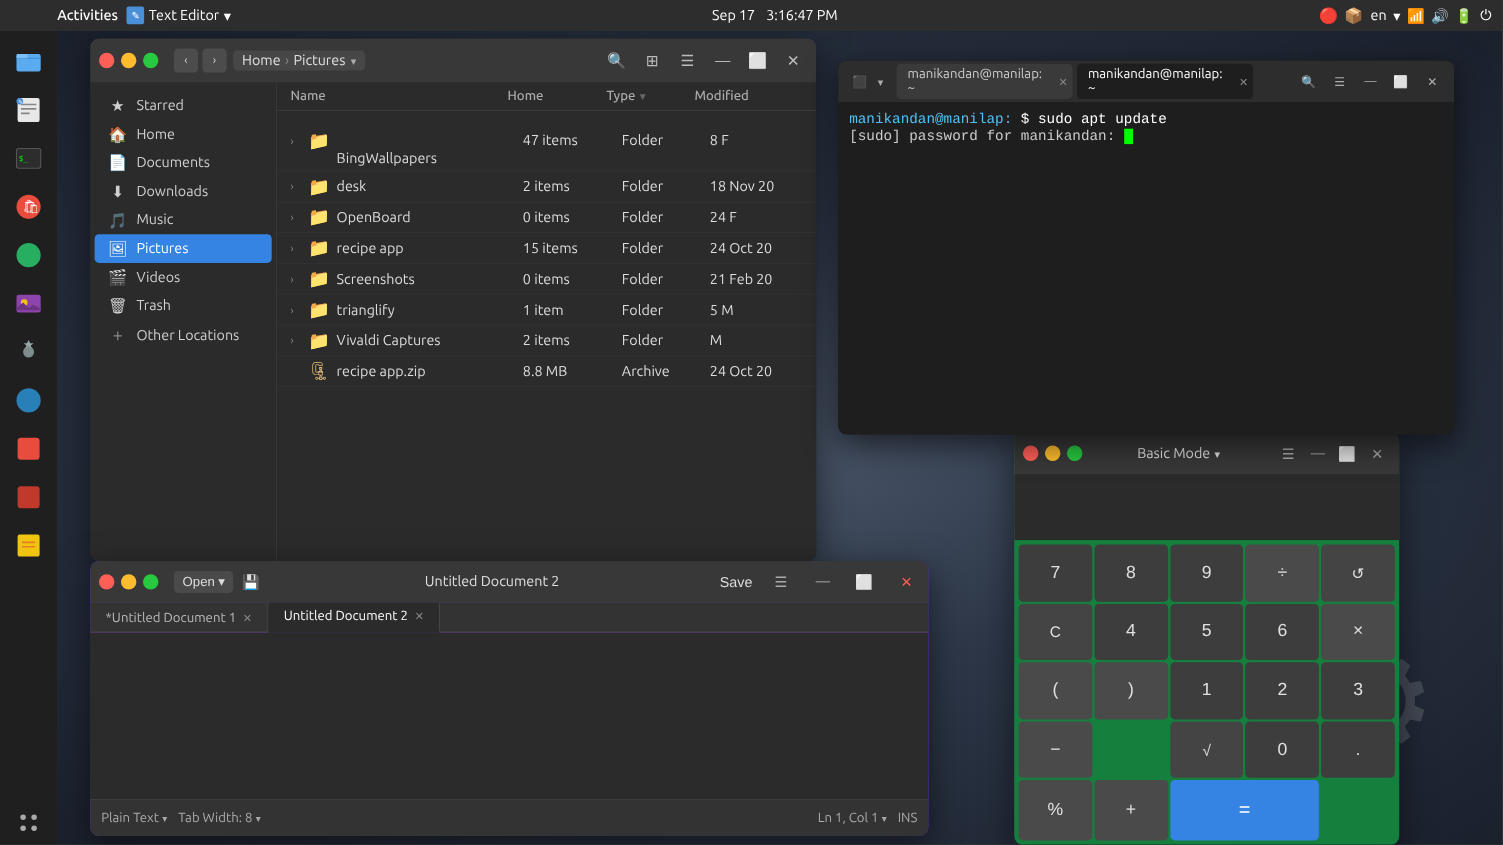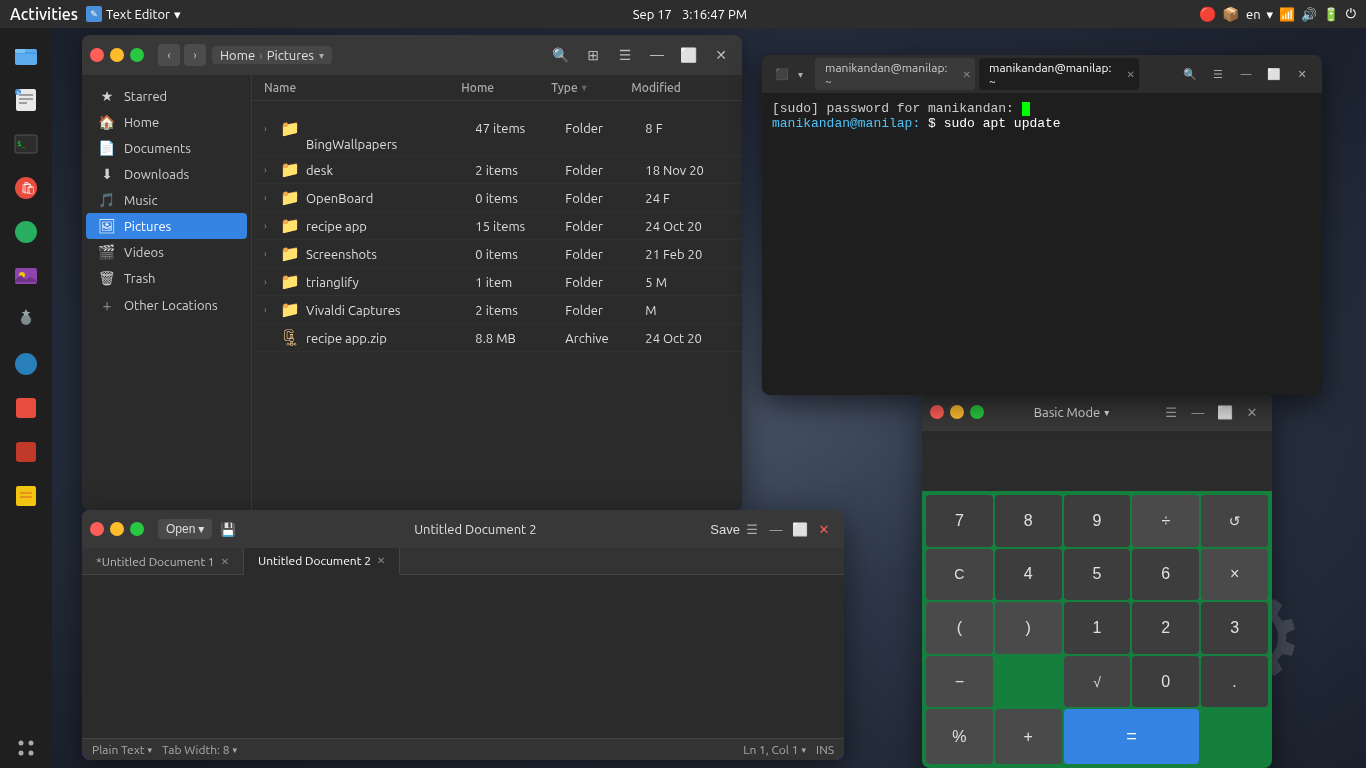--- a/index.html
+++ b/index.html
@@ -22,21 +22,21 @@
       align-items: center;
       justify-content: space-between;
       padding: 0 10px;
       color: #ffffff;
       font-size: 13px;
       z-index: 100;
     }
     .topbar-left { display: flex; align-items: center; gap: 8px; }
     .topbar-center { display: flex; gap: 10px; }
     .topbar-right { display: flex; align-items: center; gap: 6px; }
-    .topbar-activities { font-size: 16px; font-weight: 500; }
+    .topbar-activities { font-size: 13px; font-weight: 500; margin-left: 42px; }
     .topbar-app { display: flex; align-items: center; gap: 4px; font-size: 13px; }
     .topbar-app-icon { width:16px; height:16px; background:#4a90d9; border-radius:2px; display:inline-flex;align-items:center;justify-content:center;font-size:9px; }
 
     
     #dock {
       position: absolute;
       left: 0; top: 28px;
       width: 52px;
       height: 740px;
       background: rgba(30,30,30,0.95);
@@ -216,42 +216,42 @@
       height: 38px;
       background: #383838;
       display:flex;align-items:center;padding:0 8px;gap:6px;flex-shrink:0;
     }
     .te-left { display:flex;align-items:center;gap:4px; }
     .te-open-btn {
       background:#4a4a4a;border:none;border-radius:4px;color:#ddd;
       font-size:12px;padding:3px 8px;cursor:pointer;display:flex;align-items:center;gap:3px;
     }
     .te-title-center { flex:1;text-align:center;color:#e0e0e0;font-size:13px; }
-    .te-toolbar-icons { display:flex;gap:0; }
+    .te-toolbar-icons { display:flex;gap:14px; }
     .te-toolbar-icon {
       width:24px;height:24px;display:flex;align-items:center;justify-content:center;
       color:#aaa;font-size:13px;cursor:pointer;border-radius:3px;
     }
     .te-tabs {
       display:flex;background:#333;border-bottom:1px solid #444;flex-shrink:0;
     }
     .te-tab {
       padding:6px 14px;font-size:12px;color:#bbb;cursor:pointer;
       display:flex;align-items:center;gap:6px;border-right:1px solid #444;
     }
     .te-tab.active { background:#2b2b2b;color:#fff;border-bottom:2px solid #2b2b2b;margin-bottom:-1px; }
     .te-tab-close { font-size:10px;color:#888; }
     .te-content { flex:1;background:#2b2b2b;padding:8px;overflow:auto; }
     .te-textarea {
       width:100%;height:100%;background:transparent;border:none;outline:none;
       color:#e0e0e0;font-family:'Courier New',monospace;font-size:13px;resize:none;
       caret-color:#e0e0e0;
     }
     .te-statusbar {
-      height:22px;background:#333;display:flex;align-items:center;padding:0 10px;
+      height:34px;background:#333;display:flex;align-items:center;padding:0 10px;
       font-size:12px;color:#aaa;gap:10px;flex-shrink:0;border-top:1px solid #444;
     }
     .te-status-item { display:flex;align-items:center;gap:3px;cursor:pointer; }
     .te-status-arrow { font-size:9px; }
 
     
     #calculator {
       position: absolute;
       left: 922px; top: 393px;
       width: 350px;
@@ -597,26 +597,26 @@
     <div class="term-toolbar">
       <div class="term-toolbar-icon">🔍</div>
       <div class="term-toolbar-icon">☰</div>
       <div class="term-toolbar-icon">—</div>
       <div class="term-toolbar-icon">⬜</div>
       <div class="term-toolbar-icon">✕</div>
     </div>
   </div>
   <div class="term-body">
     <div>
+      <span class="term-prompt">manikandan@manilap:</span>
+      <span class="term-cmd"> $ sudo apt update</span>
+    </div>
+    <div>
       <span class="term-output">[sudo] password for manikandan:</span>
       <span class="term-cursor"></span>
-    </div>
-    <div>
-      <span class="term-prompt">manikandan@manilap:</span>
-      <span class="term-cmd"> $ sudo apt update</span>
     </div>
   </div>
 </div>
 
 <div id="texteditor">
   <div class="te-titlebar">
     <button class="fm-btn fm-btn-close"></button>
     <button class="fm-btn fm-btn-min"></button>
     <button class="fm-btn fm-btn-max"></button>
     <div class="te-left" style="margin-left:8px;">

